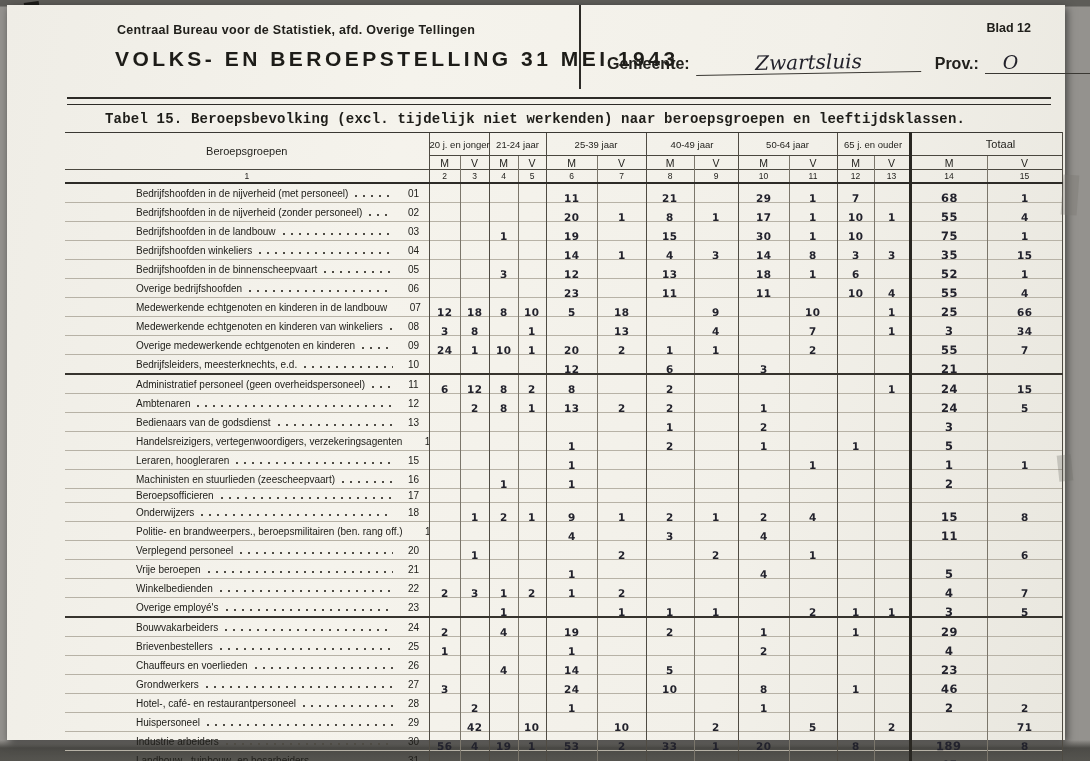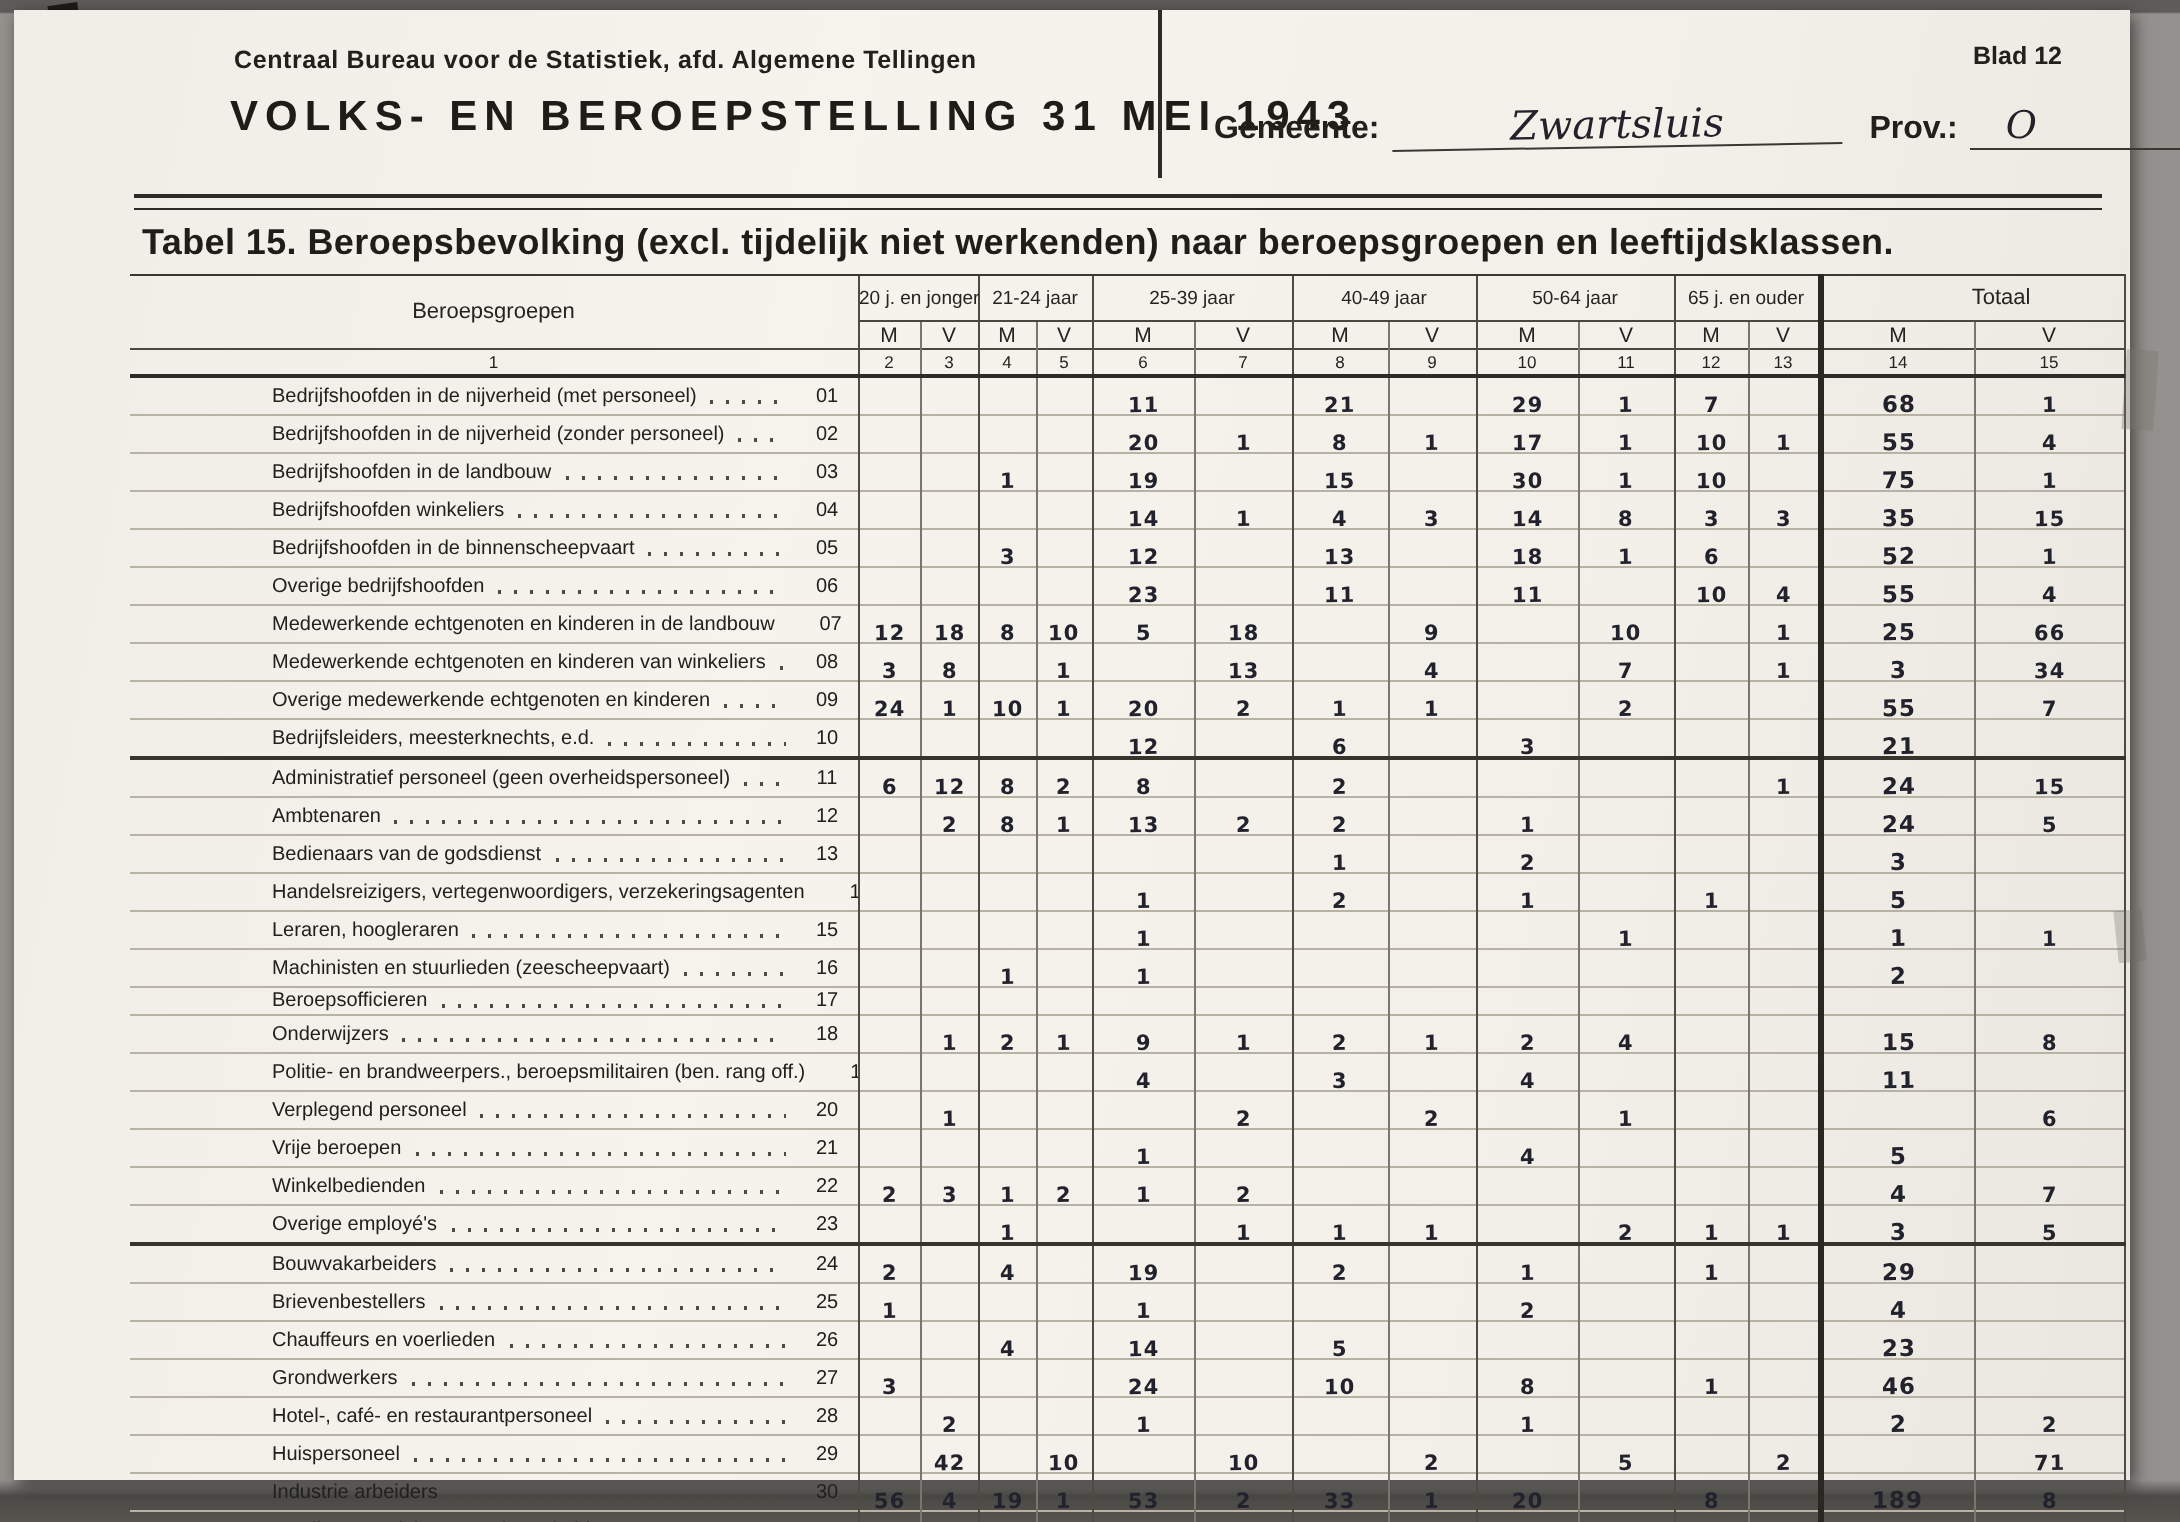--- a/index.html
+++ b/index.html
@@ -26,21 +26,21 @@
   .gemline{position:absolute;left:600px;top:46px;width:430px;display:flex;align-items:baseline;}
   .gem-label,.prov-label{font-size:16px;font-weight:bold;color:#21201c;white-space:nowrap;}
   .gem-value{flex:0 0 225px;margin-left:6px;border-bottom:1.5px solid #3a3833;text-align:center;
     font-family:"DejaVu Serif",serif;font-style:italic;font-size:20px;color:#23222b;transform:rotate(-1deg);line-height:22px;}
   .prov-label{margin-left:14px;}
   .prov-value{flex:0 0 95px;margin-left:6px;border-bottom:1.5px solid #3a3833;text-align:left;padding-left:18px;
     font-family:"DejaVu Serif",serif;font-style:italic;font-size:19px;color:#23222b;line-height:21px;}
   .hrule{margin:0 14px 0 60px;height:5px;border-top:2px solid #2d2b27;border-bottom:1.5px solid #2d2b27;}
 
   
-  .caption{margin:6px 0 5px 64px;font-size:18px;font-weight:bold;color:#1e1d19;letter-spacing:.2px;}
+  .caption{margin:6px 0 5px 98px;font-size:14px;font-weight:bold;color:#1e1d19;letter-spacing:.2px;font-family:Liberation Mono, monospace;}
 
   
   table.ct{border-collapse:collapse;table-layout:fixed;margin-left:58px;width:996px;}
   .ct th,.ct td{padding:0;margin:0;white-space:nowrap;font-weight:normal;}
   .ct thead th,.ct thead td{text-align:center;color:#24231f;}
   .h-group{font-size:11px;height:22px;vertical-align:middle;border-top:1.5px solid #3a3833;}
   .h-age{font-size:9.5px;height:22px;vertical-align:middle;border-top:1.5px solid #3a3833;}
   .h-sex{font-size:10.5px;height:13px;border-top:1px solid #4a473f;}
   .h-num{font-size:8.5px;height:12px;border-top:1px solid #4a473f;color:#33312c;}
   .c-m{border-left:1.2px solid #4f4b43;}
@@ -62,21 +62,21 @@
   td.c-tm .hw,td.c-tv .hw{font-size:11.5px;}
 </style>
 </head>
 <body>
 
 <div class="corner-mark"></div>
 
 <div class="page">
 
   <div class="hdr">
-    <div class="agency">Centraal Bureau voor de Statistiek, afd. Algemene Tellingen</div>
+    <div class="agency">Centraal Bureau voor de Statistiek, afd. Overige Tellingen</div>
     <div class="form-title">VOLKS- EN BEROEPSTELLING 31 MEI 1943</div>
     <div class="hdr-divider"></div>
     <div class="blad">Blad 12</div>
     <div class="gemline">
       <span class="gem-label">Gemeente:</span>
       <span class="gem-value">Zwartsluis</span>
       <span class="prov-label">Prov.:</span>
       <span class="prov-value">O</span>
     </div>
   </div>

